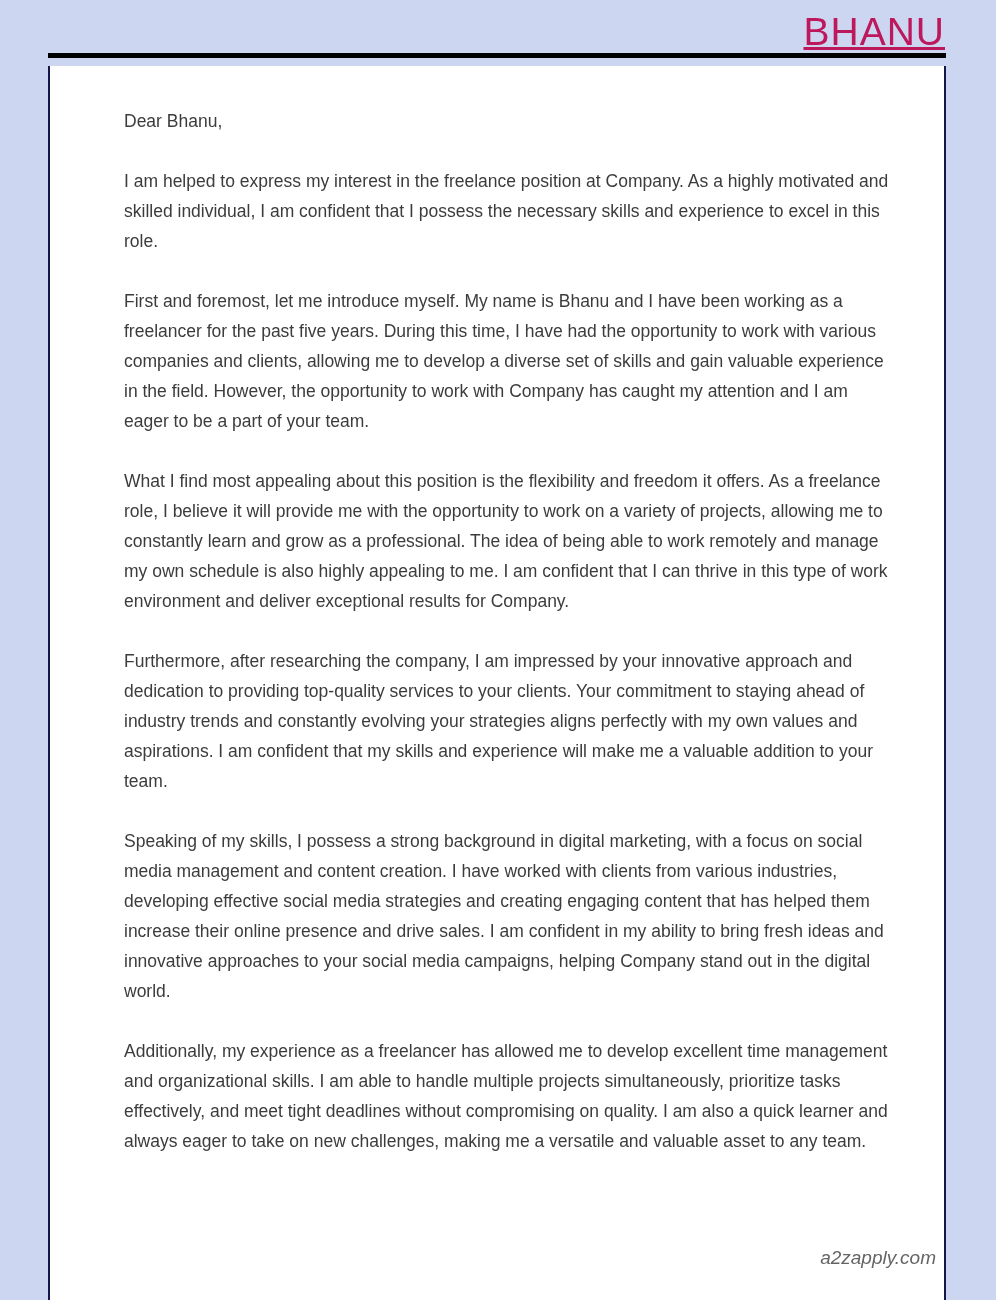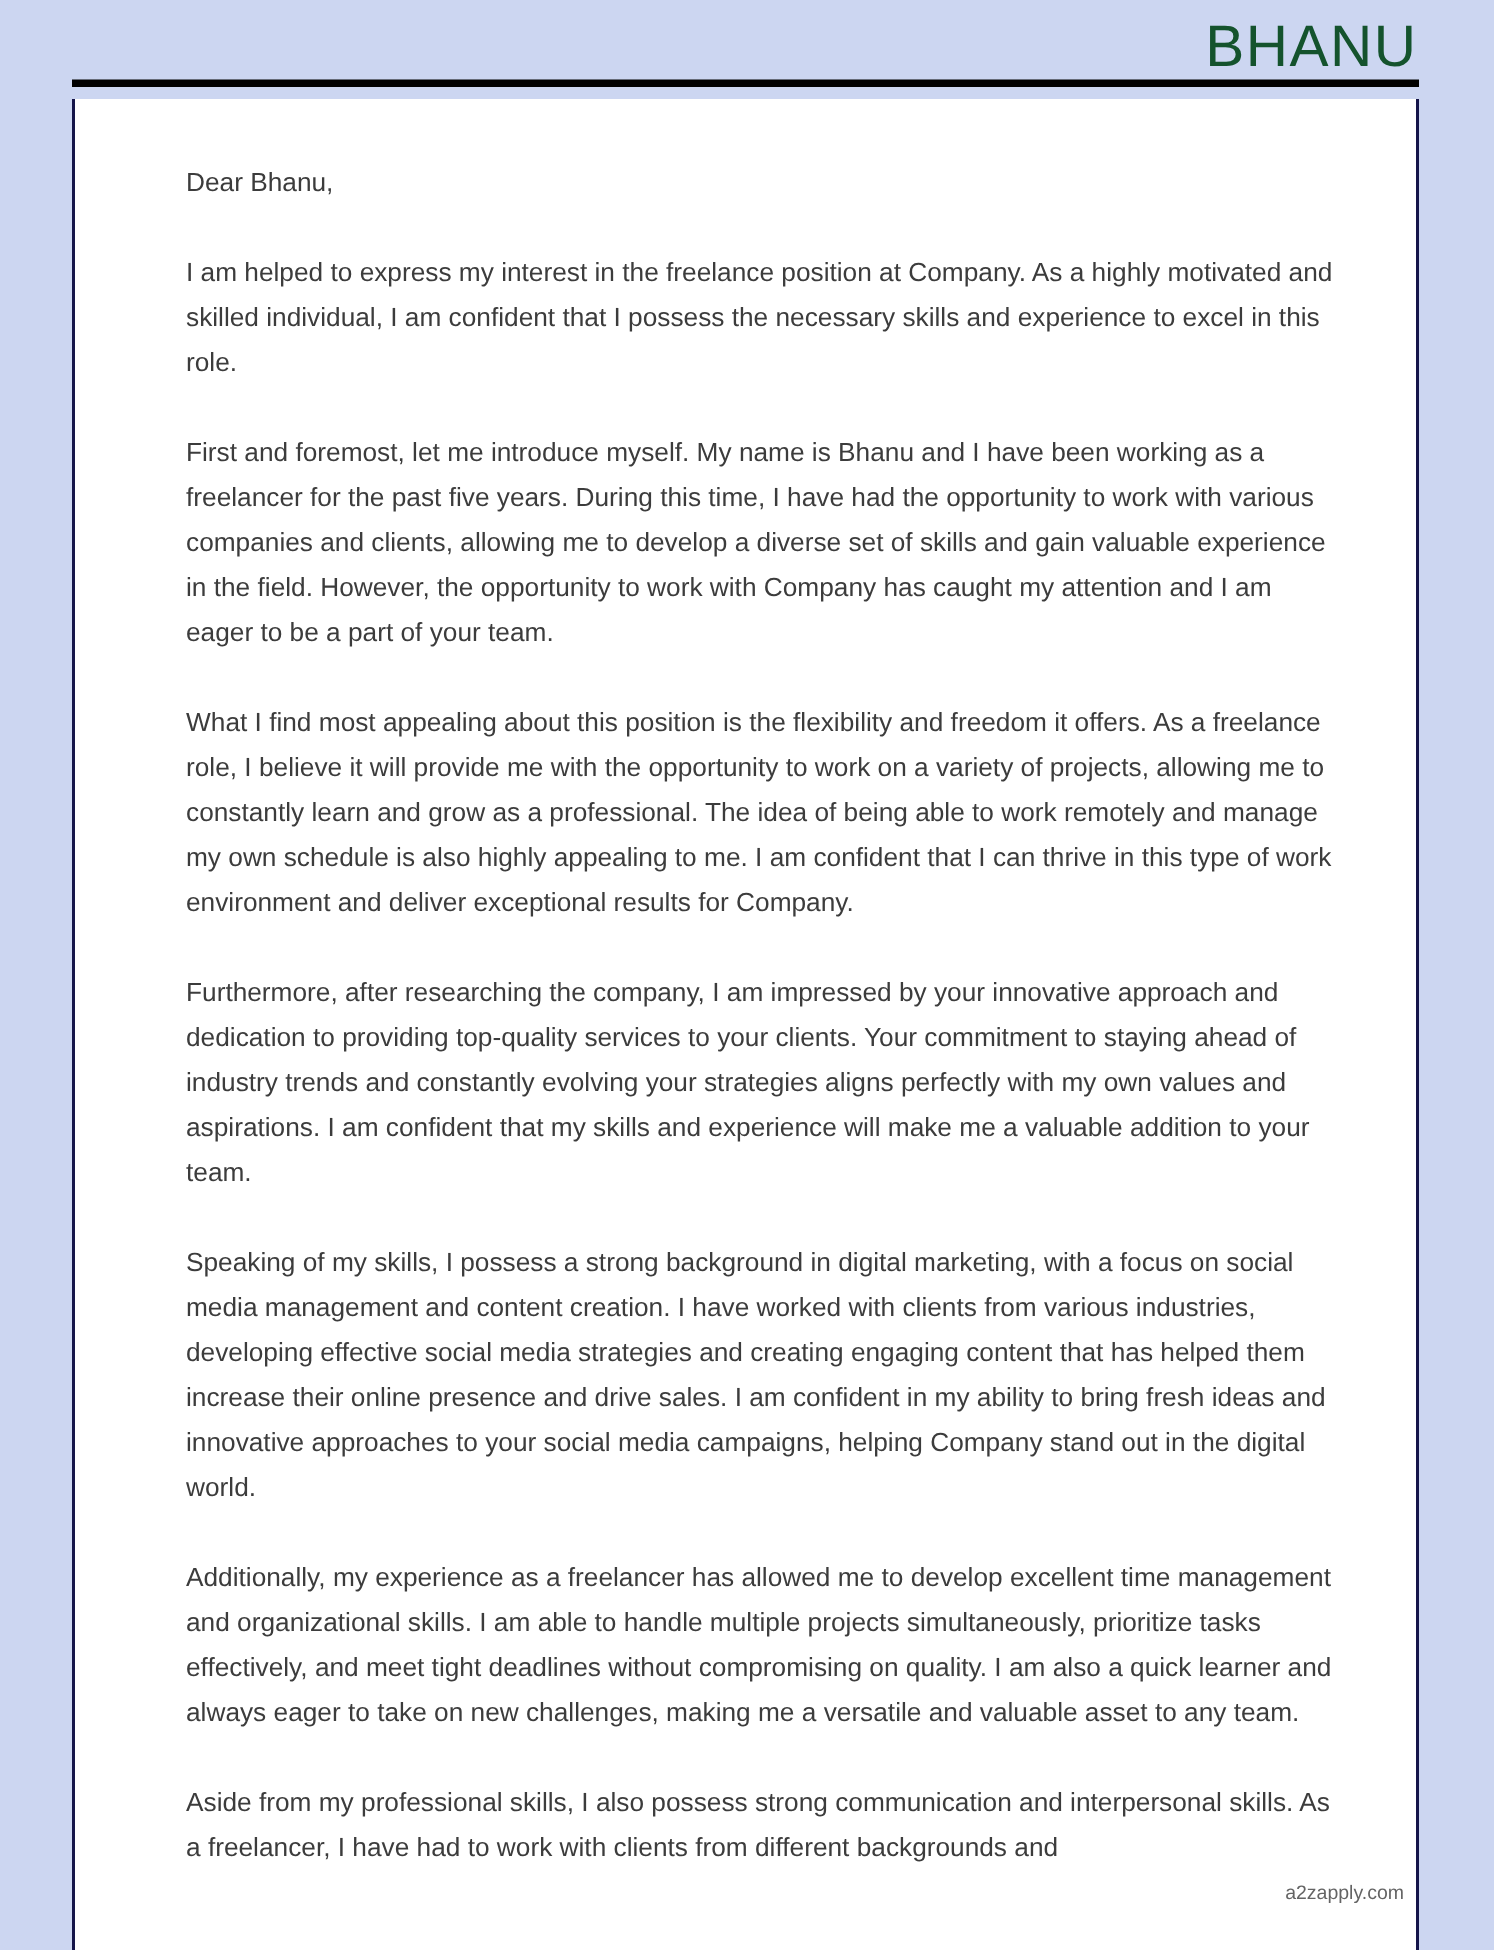--- a/index.html
+++ b/index.html
@@ -11,21 +11,22 @@
     overflow: hidden;
   }
   .brand {
     position: absolute;
     top: 10px;
     right: 51px;
     font-size: 39px;
     line-height: 44px;
     font-weight: 400;
     letter-spacing: 1px;
-    color: #14532d;
+    color: #be185d;
+    text-decoration: underline;
   }
   .topline {
     position: absolute;
     left: 48px;
     right: 50px;
     top: 53px;
     height: 5px;
     background: #000000;
   }
   .paper {
@@ -44,37 +45,37 @@
     padding: 40px 50px 0 50px;
     font-size: 17.5px;
     line-height: 30px;
     color: #3c3c3c;
   }
   .content p { margin-bottom: 30px; }
   .watermark {
     position: absolute;
     right: 8px;
     bottom: 36px;
-    font-size: 13px;
+    font-size: 19px;
     color: #4a4a4a;
     opacity: 0.85;
+    font-style: italic;
   }
 </style>
 </head>
 <body>
 
 <div class="brand">BHANU</div>
 
 <div class="topline"></div>
 
 <div class="paper">
   <div class="content">
     <p>Dear Bhanu,</p>
     <p>I am helped to express my interest in the freelance position at Company. As a highly motivated and skilled individual, I am confident that I possess the necessary skills and experience to excel in this role.</p>
     <p>First and foremost, let me introduce myself. My name is Bhanu and I have been working as a freelancer for the past five years. During this time, I have had the opportunity to work with various companies and clients, allowing me to develop a diverse set of skills and gain valuable experience in the field. However, the opportunity to work with Company has caught my attention and I am eager to be a part of your team.</p>
     <p>What I find most appealing about this position is the flexibility and freedom it offers. As a freelance role, I believe it will provide me with the opportunity to work on a variety of projects, allowing me to constantly learn and grow as a professional. The idea of being able to work remotely and manage my own schedule is also highly appealing to me. I am confident that I can thrive in this type of work environment and deliver exceptional results for Company.</p>
     <p>Furthermore, after researching the company, I am impressed by your innovative approach and dedication to providing top-quality services to your clients. Your commitment to staying ahead of industry trends and constantly evolving your strategies aligns perfectly with my own values and aspirations. I am confident that my skills and experience will make me a valuable addition to your team.</p>
     <p>Speaking of my skills, I possess a strong background in digital marketing, with a focus on social media management and content creation. I have worked with clients from various industries, developing effective social media strategies and creating engaging content that has helped them increase their online presence and drive sales. I am confident in my ability to bring fresh ideas and innovative approaches to your social media campaigns, helping Company stand out in the digital world.</p>
     <p>Additionally, my experience as a freelancer has allowed me to develop excellent time management and organizational skills. I am able to handle multiple projects simultaneously, prioritize tasks effectively, and meet tight deadlines without compromising on quality. I am also a quick learner and always eager to take on new challenges, making me a versatile and valuable asset to any team.</p>
-    <p>Aside from my professional skills, I also possess strong communication and interpersonal skills. As a freelancer, I have had to work with clients from different backgrounds and</p>
   </div>
   <div class="watermark">a2zapply.com</div>
 </div>
 
 </body></html>

